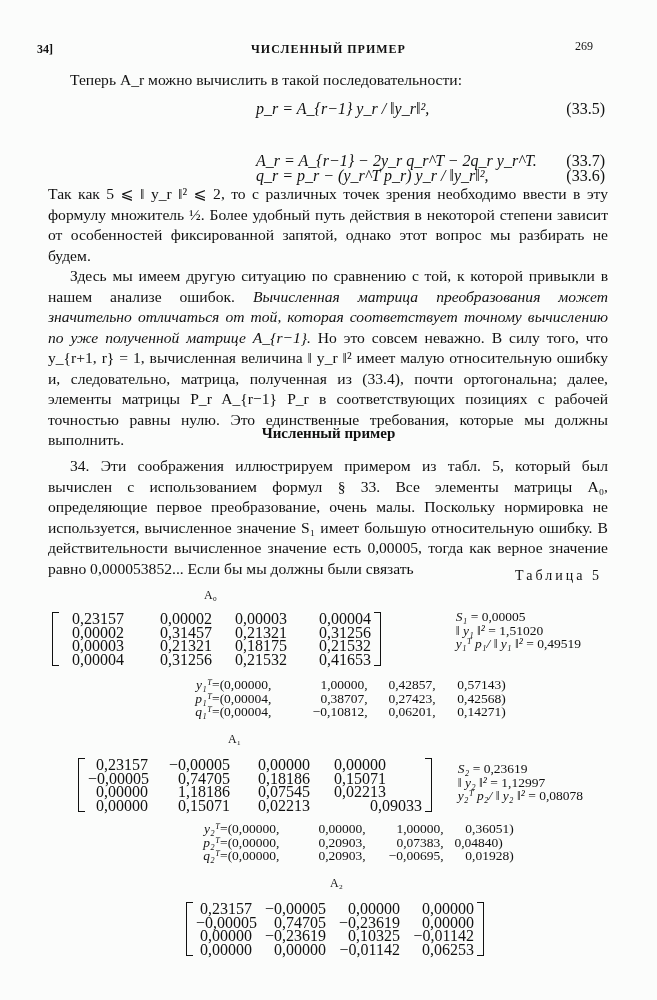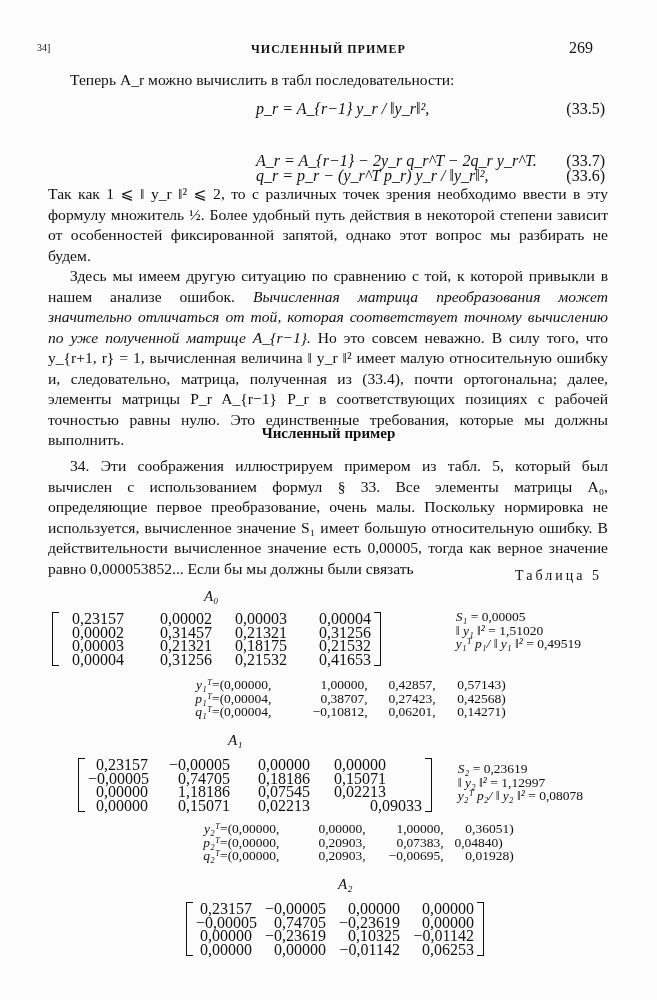--- a/index.html
+++ b/index.html
@@ -2,33 +2,33 @@
 <html><head>
 <meta charset="utf-8">
 <style>
   html, body { margin: 0; padding: 0; }
   body {
     width: 657px; height: 1000px; background: #fbfcfb; position: relative; overflow: hidden;
     font-family: "Liberation Serif", "DejaVu Serif", serif; color: #111;
   }
   .abs { position: absolute; }
   .hdr { top: 42px; font-size: 13px; }
-  .hdr-left { left: 37px; font-size: 10px; }
+  .hdr-left { left: 37px; font-size: 12px; font-weight: bold; }
   .hdr-center { left: 0; width: 657px; text-align: center; font-size: 12px; letter-spacing: 1px; font-weight: bold; }
-  .hdr-right { right: 64px; top: 39px; font-size: 16px; }
+  .hdr-right { right: 64px; top: 39px; font-size: 12px; }
   .text { left: 48px; width: 560px; font-size: 15.6px; line-height: 20.5px; text-align: justify; }
   .text p { margin: 0; }
   .indent { text-indent: 22px; }
   .it { font-style: italic; }
   .eq-row { left: 0; width: 657px; height: 24px; font-size: 16px; }
   .eq-row .eq { position: absolute; left: 256px; font-style: italic; }
   .eq-row .num { position: absolute; right: 52px; }
   .section-title { left: 0; width: 657px; text-align: center; top: 425px; font-size: 15px; font-weight: bold; }
   .table-cap { right: 55px; top: 568px; font-size: 14px; letter-spacing: 3px; }
-  .mlabel { font-size: 15px; font-style: italic; }
+  .mlabel { font-size: 12px; }
   .matrix { font-size: 16px; line-height: 13.5px; }
   .matrix .row { display: flex; }
   .matrix .cell { text-align: right; }
   .bracket { position: absolute; top: 0; bottom: 0; width: 6px; border: 1.6px solid #111; }
   .bracket.l { left: -10px; border-right: none; }
   .bracket.r { right: -10px; border-left: none; }
   .side { font-size: 13.5px; line-height: 13.5px; text-align: left; }
   .side i { font-style: italic; }
   .vec { font-size: 13.5px; line-height: 13.5px; }
   .vec .row { display: flex; }
@@ -36,38 +36,38 @@
   .vec .c { text-align: right; }
 </style>
 </head>
 <body>
 
 <div class="abs hdr hdr-left">34]</div>
 <div class="abs hdr hdr-center">ЧИСЛЕННЫЙ ПРИМЕР</div>
 <div class="abs hdr-right">269</div>
 
 <div class="abs text" style="top:70px;">
-  <p class="indent">Теперь A_r можно вычислить в табл последовательности:</p>
+  <p class="indent">Теперь A_r можно вычислить в такой последовательности:</p>
 </div>
 
 <div class="abs eq-row" style="top:100px;">
   <span class="eq">p_r = A_{r−1} y_r / ‖y_r‖²,</span>
   <span class="num">(33.5)</span>
 </div>
 <div class="abs eq-row" style="top:126px;margin-top:41px;">
   <span class="eq">q_r = p_r − (y_r^T p_r) y_r / ‖y_r‖²,</span>
   <span class="num">(33.6)</span>
 </div>
 <div class="abs eq-row" style="top:152px;">
   <span class="eq">A_r = A_{r−1} − 2y_r q_r^T − 2q_r y_r^T.</span>
   <span class="num">(33.7)</span>
 </div>
 
 <div class="abs text" style="top:184px;">
-  <p>Так как 1 ⩽ ‖ y_r ‖² ⩽ 2, то с различных точек зрения необходимо ввести в эту формулу множитель ½. Более удобный путь действия в некоторой степени зависит от особенностей фиксированной запятой, однако этот вопрос мы разбирать не будем.</p>
+  <p>Так как 5 ⩽ ‖ y_r ‖² ⩽ 2, то с различных точек зрения необходимо ввести в эту формулу множитель ½. Более удобный путь действия в некоторой степени зависит от особенностей фиксированной запятой, однако этот вопрос мы разбирать не будем.</p>
 </div>
 
 <div class="abs text" style="top:266px;">
   <p class="indent"><span>Здесь мы имеем другую ситуацию по сравнению с той, к которой привыкли в нашем анализе ошибок.</span> <span class="it">Вычисленная матрица преобразования может значительно отличаться от той, которая соответствует точному вычислению по уже полученной матрице A_{r−1}.</span> <span>Но это совсем неважно. В силу того, что y_{r+1, r} = 1, вычисленная величина ‖ y_r ‖² имеет малую относительную ошибку и, следовательно, матрица, полученная из (33.4), почти ортогональна; далее, элементы матрицы P_r A_{r−1} P_r в соответствующих позициях с рабочей точностью равны нулю. Это единственные требования, которые мы должны выполнить.</span></p>
 </div>
 
 <div class="abs section-title">Численный пример</div>
 
 <div class="abs text" style="top:456px;">
   <p class="indent">34. Эти соображения иллюстрируем примером из табл. 5, который был вычислен с использованием формул § 33. Все элементы матрицы A₀, определяющие первое преобразование, очень малы. Поскольку нормировка не используется, вычисленное значение S₁ имеет большую относительную ошибку. В действительности вычисленное значение есть 0,00005, тогда как верное значение равно 0,000053852... Если бы мы должны были связать</p>
@@ -204,21 +204,21 @@
         <span class="lbl">q₂ᵀ</span>
         <span>=</span>
         <span class="c" style="width: 70px; text-align: left;">(0,00000,</span>
         <span class="c" style="width: 68px;">0,20903,</span>
         <span class="c" style="width: 78px;">−0,00695,</span>
         <span class="c" style="width: 70px;">0,01928)</span>
       </div>
     </div>
 </div>
 
-<div class="abs mlabel" style="left:338px; top:876px;">A₂</div>
+<div class="abs mlabel" style="left:330px; top:876px;">A₂</div>
 <div class="abs matrix" style="left:196px; top:902px;">
   <span class="bracket l"></span>
   <span class="bracket r"></span>
   <div id="m-A2">
       <div class="row">
         <span class="cell" style="width: 56px;">0,23157</span>
         <span class="cell" style="width: 74px;">−0,00005</span>
         <span class="cell" style="width: 74px;">0,00000</span>
         <span class="cell" style="width: 74px;">0,00000</span>
       </div>

